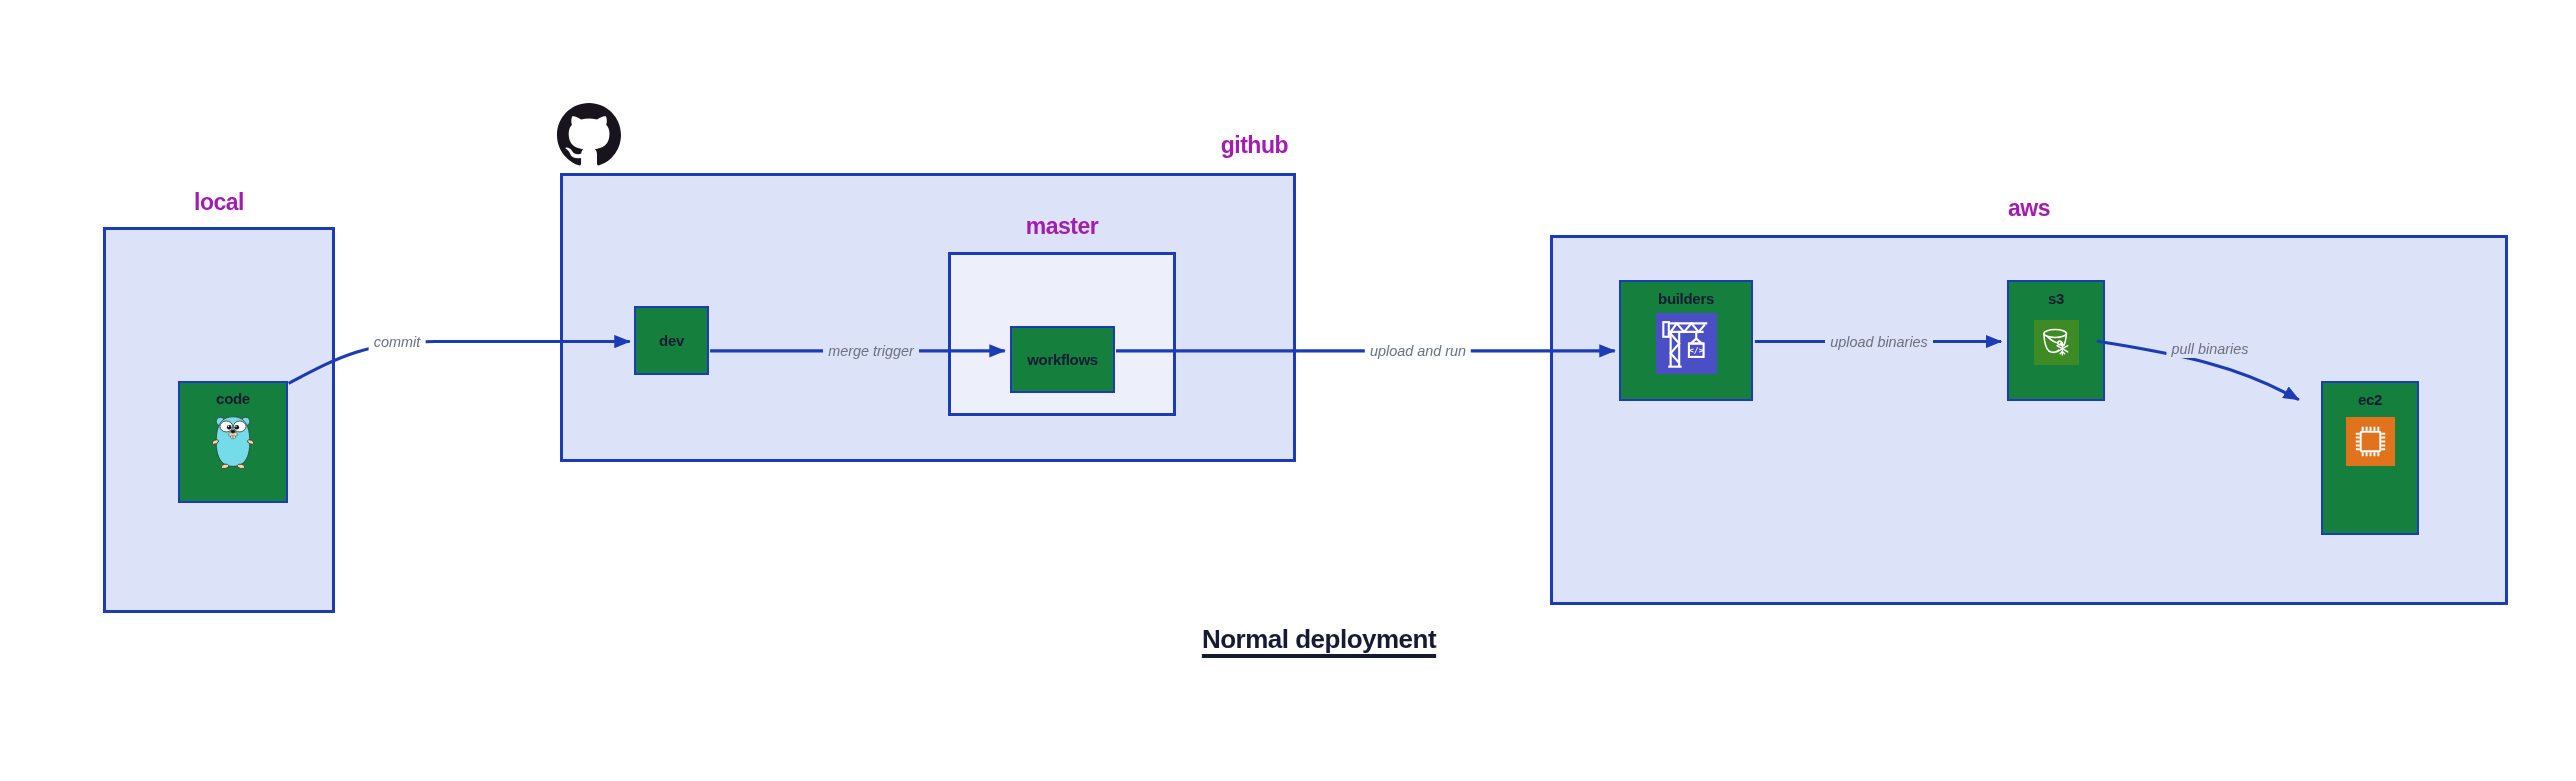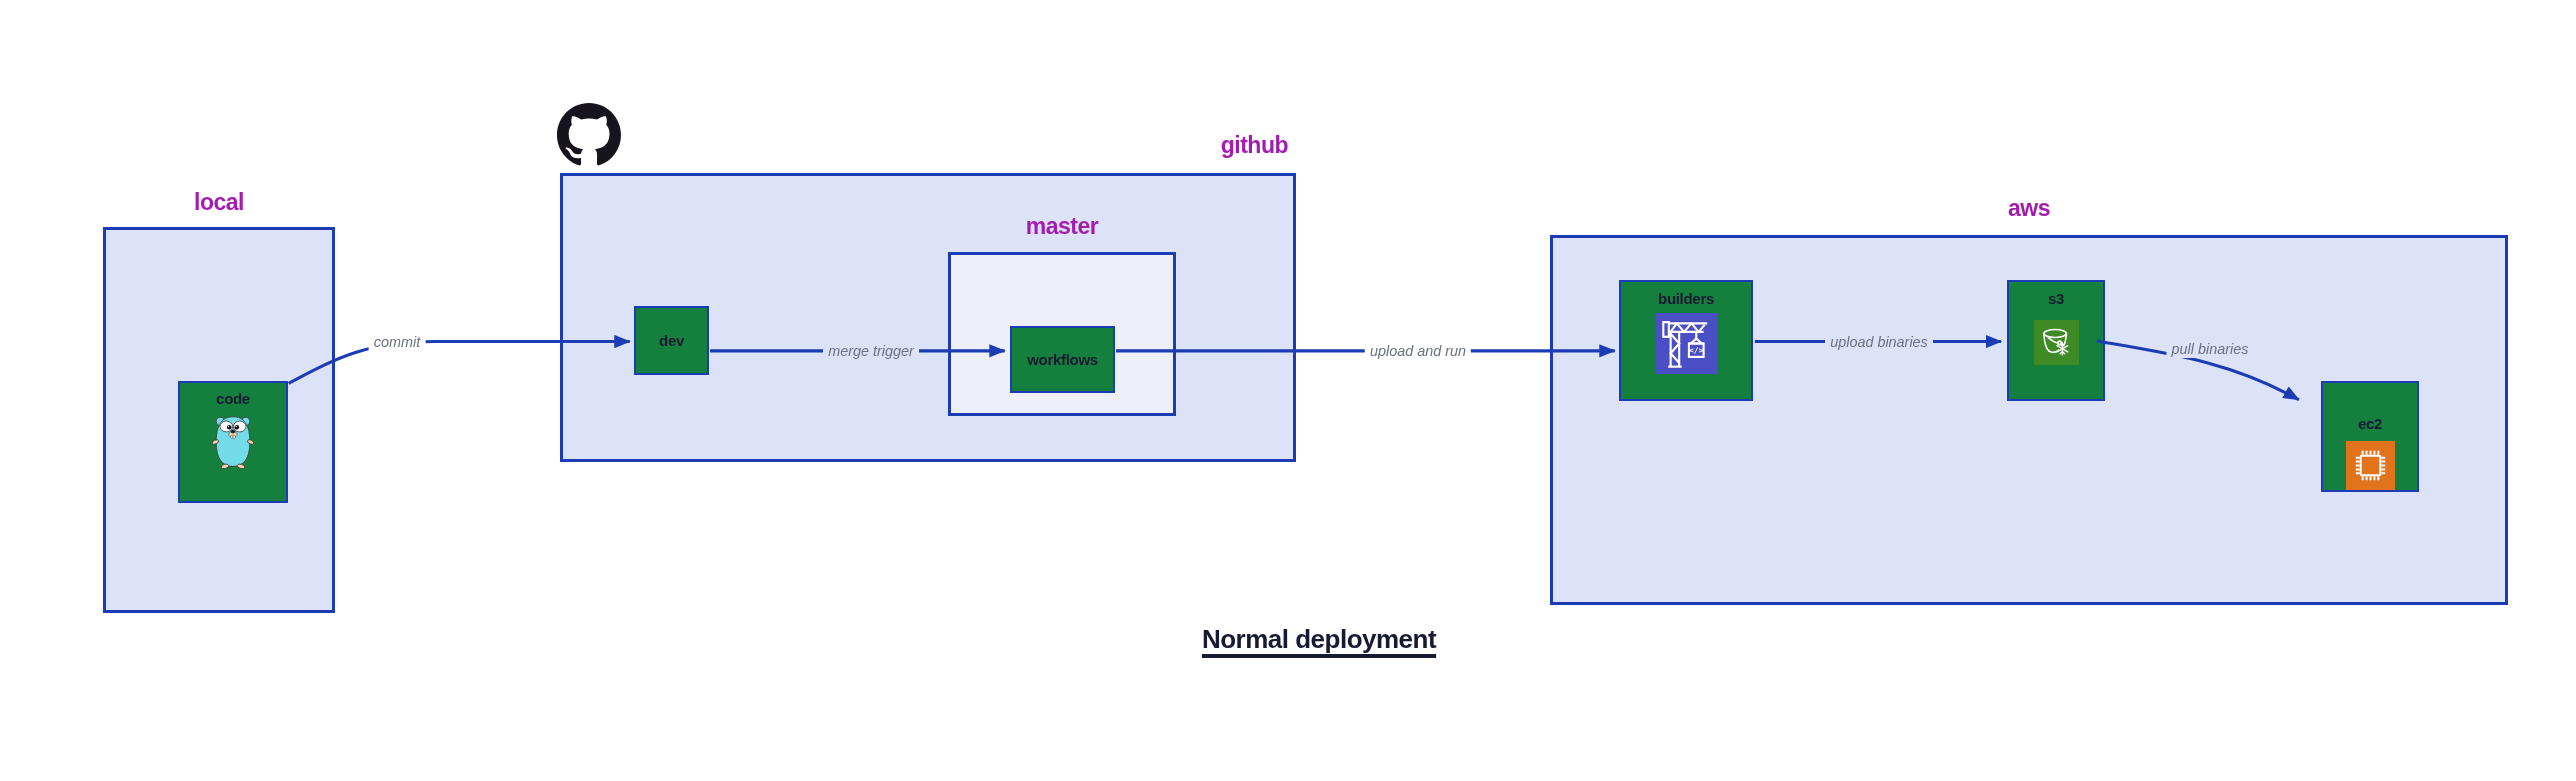--- a/index.html
+++ b/index.html
@@ -123,21 +123,21 @@
       </g>
       <g stroke="#ffffff" stroke-width="3" fill="none" stroke-linecap="round">
         <path d="M63,50 V78"></path>
         <path d="M51,57 L75,71 M51,71 L75,57"></path>
         <path d="M58,53 L63,58 L68,53"></path>
         <path d="M58,75 L63,70 L68,75"></path>
       </g>
     </svg>
   </div>
 
-  <div class="node-box" style="left:2321px; top:381px; width:98px; height:111px; padding-top:8.2px;justify-content:flex-end;">
+  <div class="node-box" style="left:2321px; top:381px; width:98px; height:154px; padding-top:8.2px;">
     <div class="node-label">ec2</div>
     <svg class="node-icon" style="margin-top:9.3px;" width="49" height="49" viewBox="0 0 100 100">
       <rect x="0" y="0" width="100" height="100" fill="#e0731c"></rect>
       <g stroke="#ffffff" stroke-width="4" fill="none">
         <rect x="30" y="30" width="40" height="40" rx="2"></rect>
         <path d="M34,20 V28 M42,20 V28 M50,20 V28 M58,20 V28 M66,20 V28"></path>
         <path d="M34,72 V80 M42,72 V80 M50,72 V80 M58,72 V80 M66,72 V80"></path>
         <path d="M20,34 H28 M20,42 H28 M20,50 H28 M20,58 H28 M20,66 H28"></path>
         <path d="M72,34 H80 M72,42 H80 M72,50 H80 M72,58 H80 M72,66 H80"></path>
       </g>

